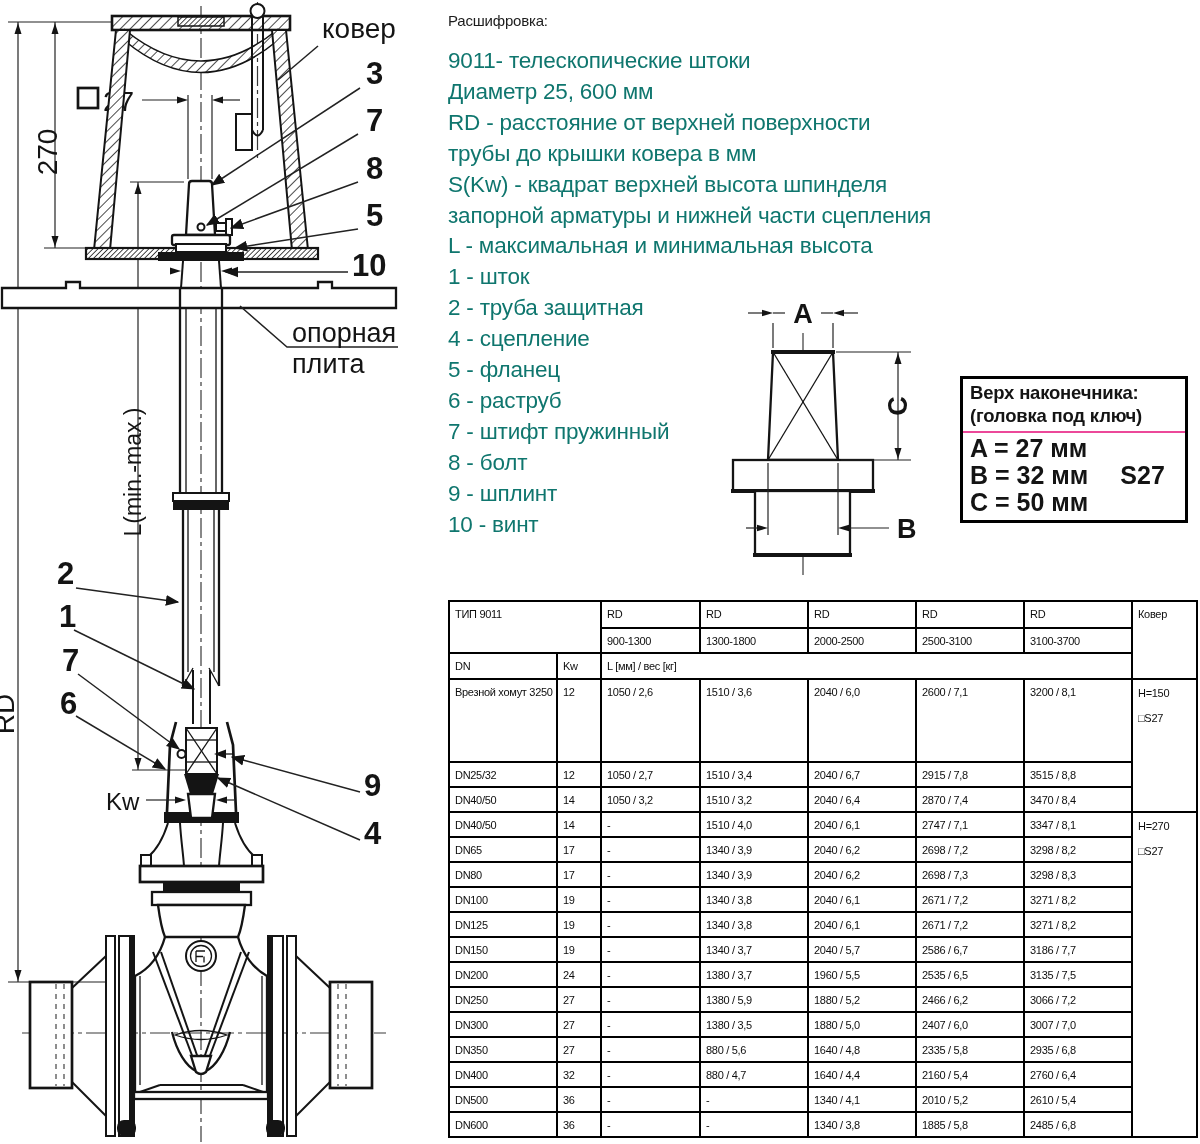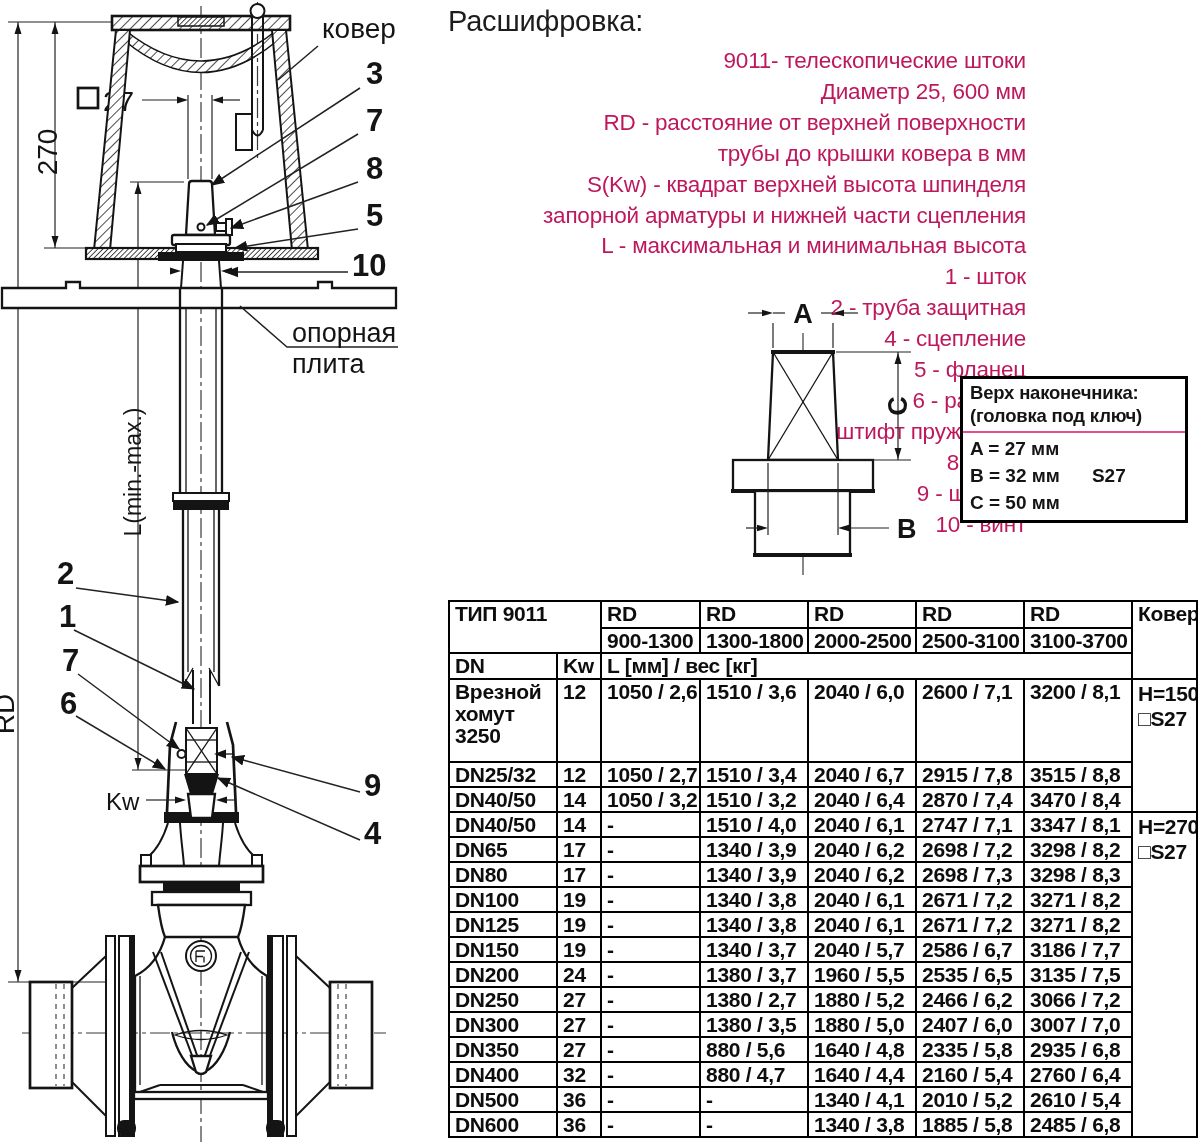--- a/index.html
+++ b/index.html
@@ -1,30 +1,30 @@
 <!DOCTYPE html>
 <html><head>
 <meta charset="utf-8">
 <style>
   html,body{margin:0;padding:0;background:#fff;}
   .page{position:relative;width:1200px;height:1144px;background:#fff;overflow:hidden;
         font-family:"Liberation Sans",sans-serif;color:#141414;}
   
   .legend{position:absolute;left:448px;top:6px;width:578px;}
-  .legend-title{font-size:29px;line-height:30px;margin-bottom:10px;color:#1c1c1c;letter-spacing:-0.2px;}
-  .legend-line{font-size:22.5px;line-height:30.9px;color:#be185d;letter-spacing:-0.2px;white-space:nowrap;text-align:right;}
+  .legend-title{font-size:15px;line-height:30px;margin-bottom:10px;color:#1c1c1c;letter-spacing:-0.2px;}
+  .legend-line{font-size:22.5px;line-height:30.9px;color:#0f766e;letter-spacing:-0.2px;white-space:nowrap;}
   
   .info-box{position:absolute;left:960px;top:376px;width:228px;border:3px solid #000;box-sizing:border-box;background:#fff;}
   .ib-title{padding:3px 7px 4px;border-bottom:2px solid #ec4899;font-weight:bold;font-size:18.5px;line-height:1.22;letter-spacing:-0.2px;}
-  .ib-values{padding:2px 7px 4px;font-weight:bold;font-size:19px;line-height:27px;border-radius:8px;}
+  .ib-values{padding:2px 7px 4px;font-weight:bold;font-size:25px;line-height:27px;border-radius:8px;}
   .ib-row{display:flex;}
   .ib-note{margin-left:32px;}
   
   .spec-table{position:absolute;left:448px;top:600px;width:748px;border-collapse:collapse;table-layout:fixed;
-              font-size:21px;font-weight:bold;letter-spacing:-0.3px;color:#0d0d0d;}
+              font-size:11px;font-weight:normal;letter-spacing:-0.3px;color:#0d0d0d;}
   .spec-table td{border:2px solid #000;padding:1px 2px 0 5px;vertical-align:top;line-height:22px;white-space:nowrap;overflow:hidden;}
   .spec-table td.wrap{white-space:normal;}
   .spec-table tr{height:25px;}
   .spec-table tr.tall{height:83px;}
   .spec-table tr.hr1{height:27px;}
   .spec-table tr.hr2{height:25px;}
   .spec-table tr.hr3{height:26px;}
   .spec-table td.kover-cell div{line-height:25px;}
   
   .main-svg{position:absolute;left:0;top:0;}
@@ -477,21 +477,21 @@
           <td>-</td>
           <td>1380 / 3,7</td>
           <td>1960 / 5,5</td>
           <td>2535 / 6,5</td>
           <td>3135 / 7,5</td>
         </tr>
         <tr>
           <td>DN250</td>
           <td>27</td>
           <td>-</td>
-          <td>1380 / 2,7</td>
+          <td>1380 / 5,9</td>
           <td>1880 / 5,2</td>
           <td>2466 / 6,2</td>
           <td>3066 / 7,2</td>
         </tr>
         <tr>
           <td>DN300</td>
           <td>27</td>
           <td>-</td>
           <td>1380 / 3,5</td>
           <td>1880 / 5,0</td>

